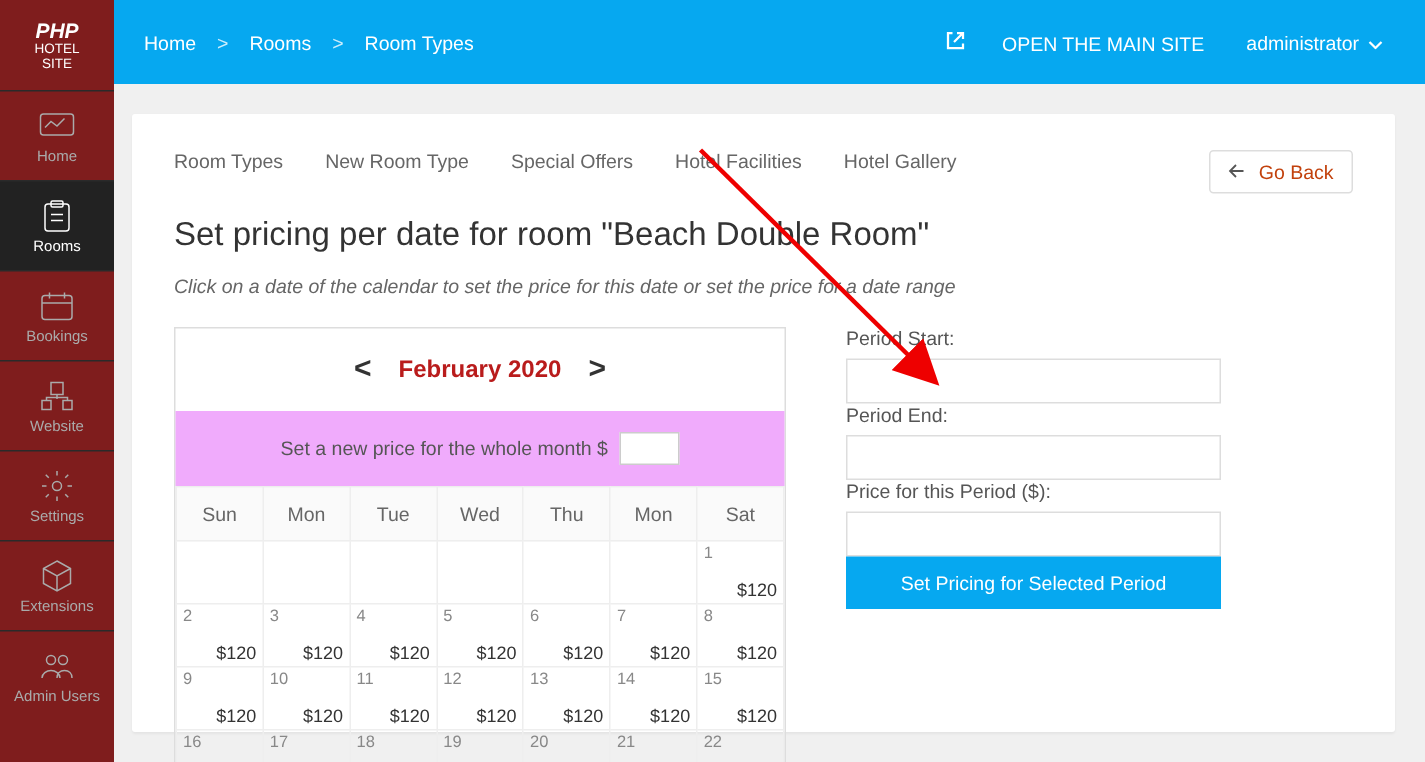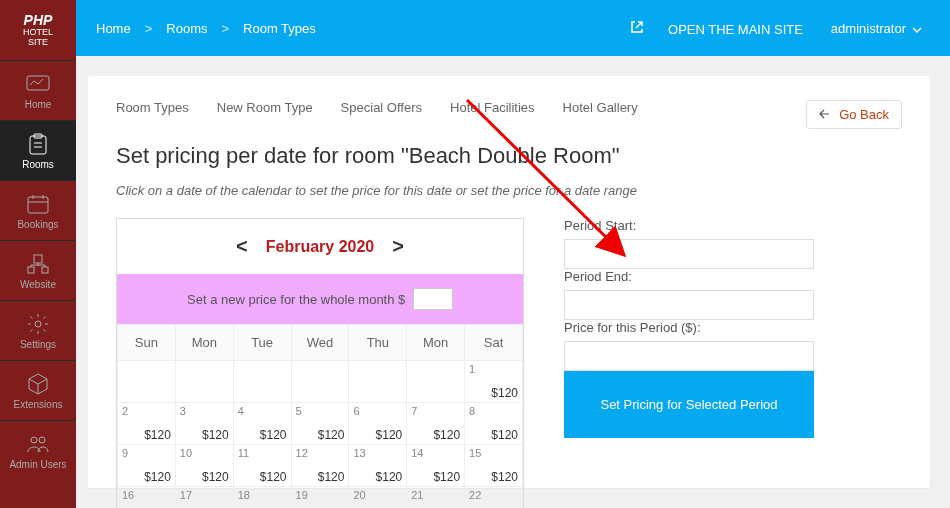--- a/index.html
+++ b/index.html
@@ -36,21 +36,21 @@
     .month-input-row input { width: 40px; height: 22px; border: 1px solid #ccc; margin-left: 4px; text-align: center; }
     .grid { width: 100%; border-collapse: collapse; }
     .grid th { background: #fafafa; font-weight: 400; font-size: 13px; color: #666; padding: 10px 0; border: 1px solid #eee; }
     .grid td { border: 1px solid #eee; width: 58px; height: 42px; position: relative; cursor: pointer; }
     .grid td .d { position: absolute; top: 2px; left: 4px; font-size: 11px; color: #888; }
     .grid td .p { position: absolute; bottom: 2px; right: 4px; font-size: 12px; color: #333; }
     .form-col { flex: 1; font-size: 13px; color: #555; }
     .field { }
     .field label { display: block; margin-bottom: 6px; }
     .field input { width: 250px; height: 30px; border: 1px solid #ddd; padding: 0 8px; }
-    .submit { background: #06a8f0; color: #fff; border: none; padding: 26px 0; width: 250px; font-size: 13px; cursor: pointer; }
+    .submit { background: #06a8f0; color: #fff; border: none; padding: 10px 0; width: 250px; font-size: 13px; cursor: pointer; }
     .arrow-annot { position: absolute; pointer-events: none; z-index: 50; }
   </style>
 </head>
 <body>
 
 <div class="sidebar">
   <div class="logo">
     <div class="brand">PHP</div>
     <div class="sub">HOTEL</div>
     <div class="sub">SITE</div>

